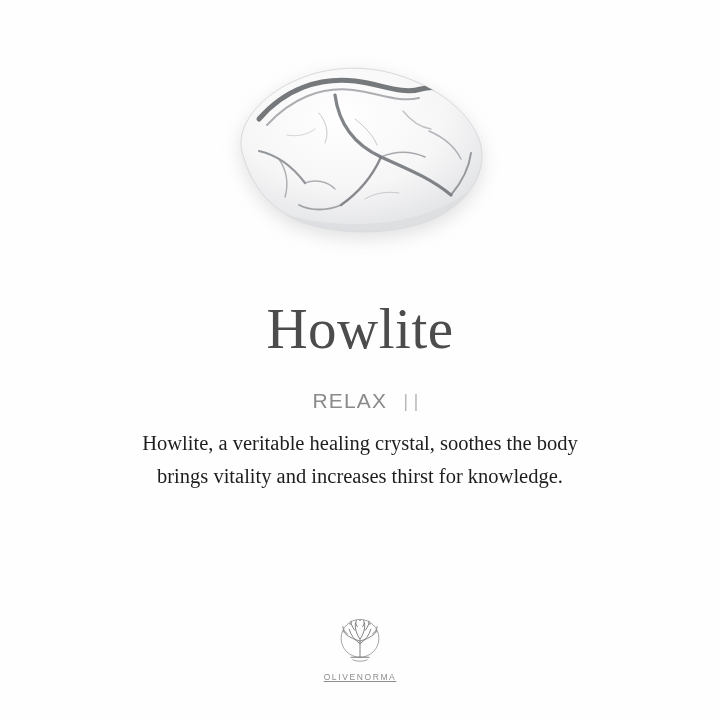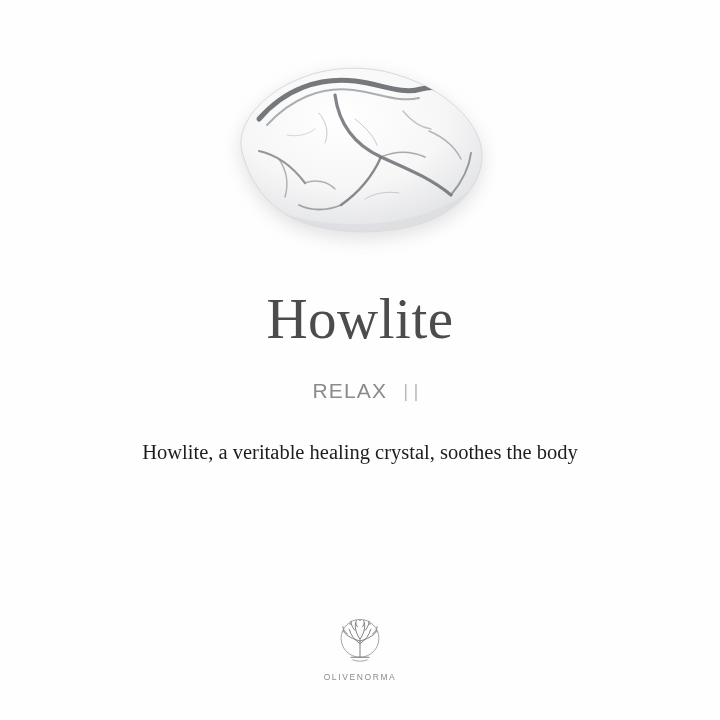--- a/index.html
+++ b/index.html
@@ -47,20 +47,21 @@
   }
 
   
   .title {
     font-family: "Liberation Serif", serif;
     font-size: 57px;
     font-weight: 400;
     color: #4c4c4c;
     letter-spacing: 0.5px;
     line-height: 1;
+    margin-top: 10px;
     text-align: center;
   }
 
   
   .keywords {
     margin-top: 32px;
     display: flex;
     align-items: center;
     justify-content: center;
     gap: 0;
@@ -74,21 +75,21 @@
     white-space: nowrap;
   }
   .kw-sep {
     color: #b9b9b9;
     font-size: 19px;
     padding: 0 2px;
   }
 
   
   .description {
-    margin-top: 33px;
+    margin-top: 14px;
     width: 660px;
     text-align: center;
     font-family: "Liberation Serif", serif;
     font-size: 20.5px;
     line-height: 33px;
     color: #1d1d1d;
   }
   .description .line {
     display: block;
     white-space: nowrap;
@@ -109,20 +110,21 @@
     height: 54px;
     display: block;
   }
   .brand-name {
     margin-top: 4px;
     font-family: "Liberation Sans", sans-serif;
     font-size: 8.5px;
     letter-spacing: 1.6px;
     color: #8c8c8c;
     text-transform: uppercase;
+    text-decoration: underline;
   }
 </style>
 </head>
 <body>
 
 <div class="card">
 
   <div class="stone-area">
     <div class="stone-wrap">
       <svg class="stone-svg" viewBox="0 0 290 180" xmlns="http://www.w3.org/2000/svg">
@@ -183,20 +185,21 @@
   <div class="title">Howlite</div>
 
   <div class="keywords">
     <span class="keyword">RELAX</span>
     <span class="kw-sep">|</span>
     <span class="kw-sep">|</span>
   </div>
 
   <div class="description">
     <span class="line">Howlite, a veritable healing crystal, soothes the body</span>
+    <span class="line">brings vitality and increases thirst for knowledge.</span>
   </div>
 
   <div class="footer">
     <svg class="logo-mark" viewBox="0 0 60 60" xmlns="http://www.w3.org/2000/svg">
       <circle cx="30" cy="27" r="21" fill="none" stroke="#9a9a9a" stroke-width="1"></circle>
       <g stroke="#7f7f7f" stroke-width="1.1" fill="none" stroke-linecap="round">
         <path d="M30 48 L30 30"></path>
         <path d="M30 33 C24 29, 20 24, 18 17"></path>
         <path d="M30 33 C36 29, 40 24, 42 17"></path>
         <path d="M30 28 C26 22, 24 16, 25 10"></path>

